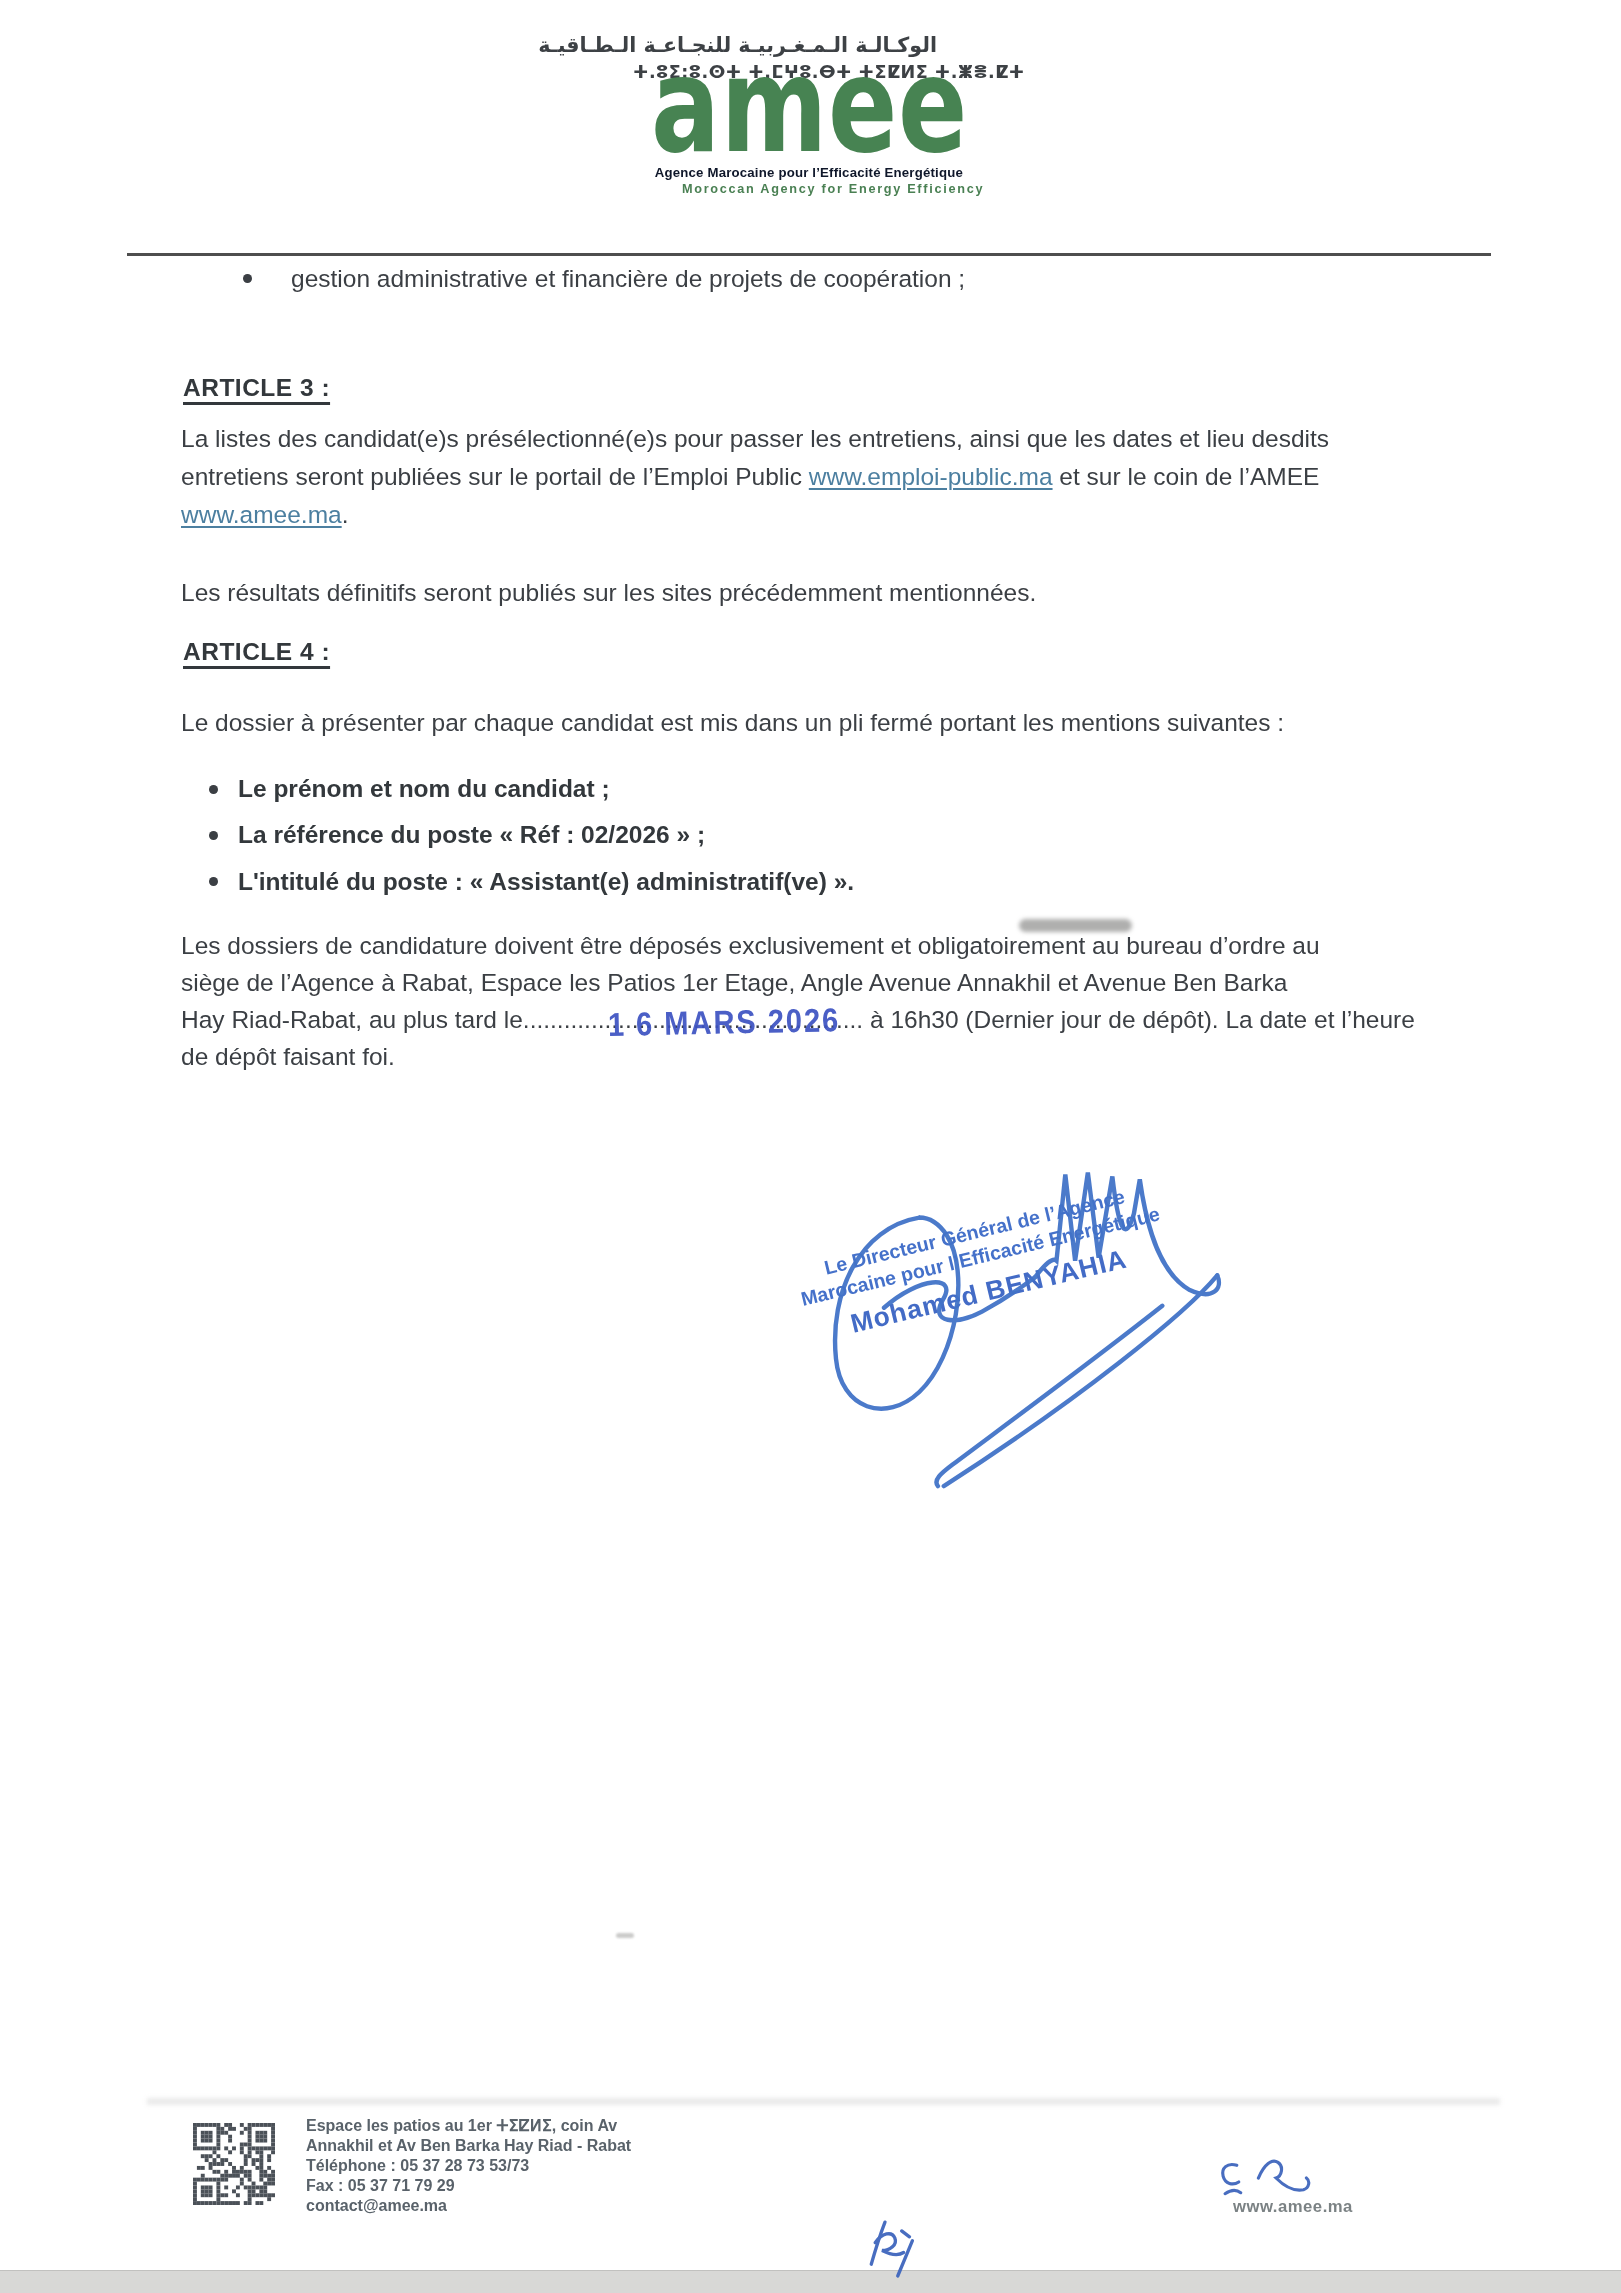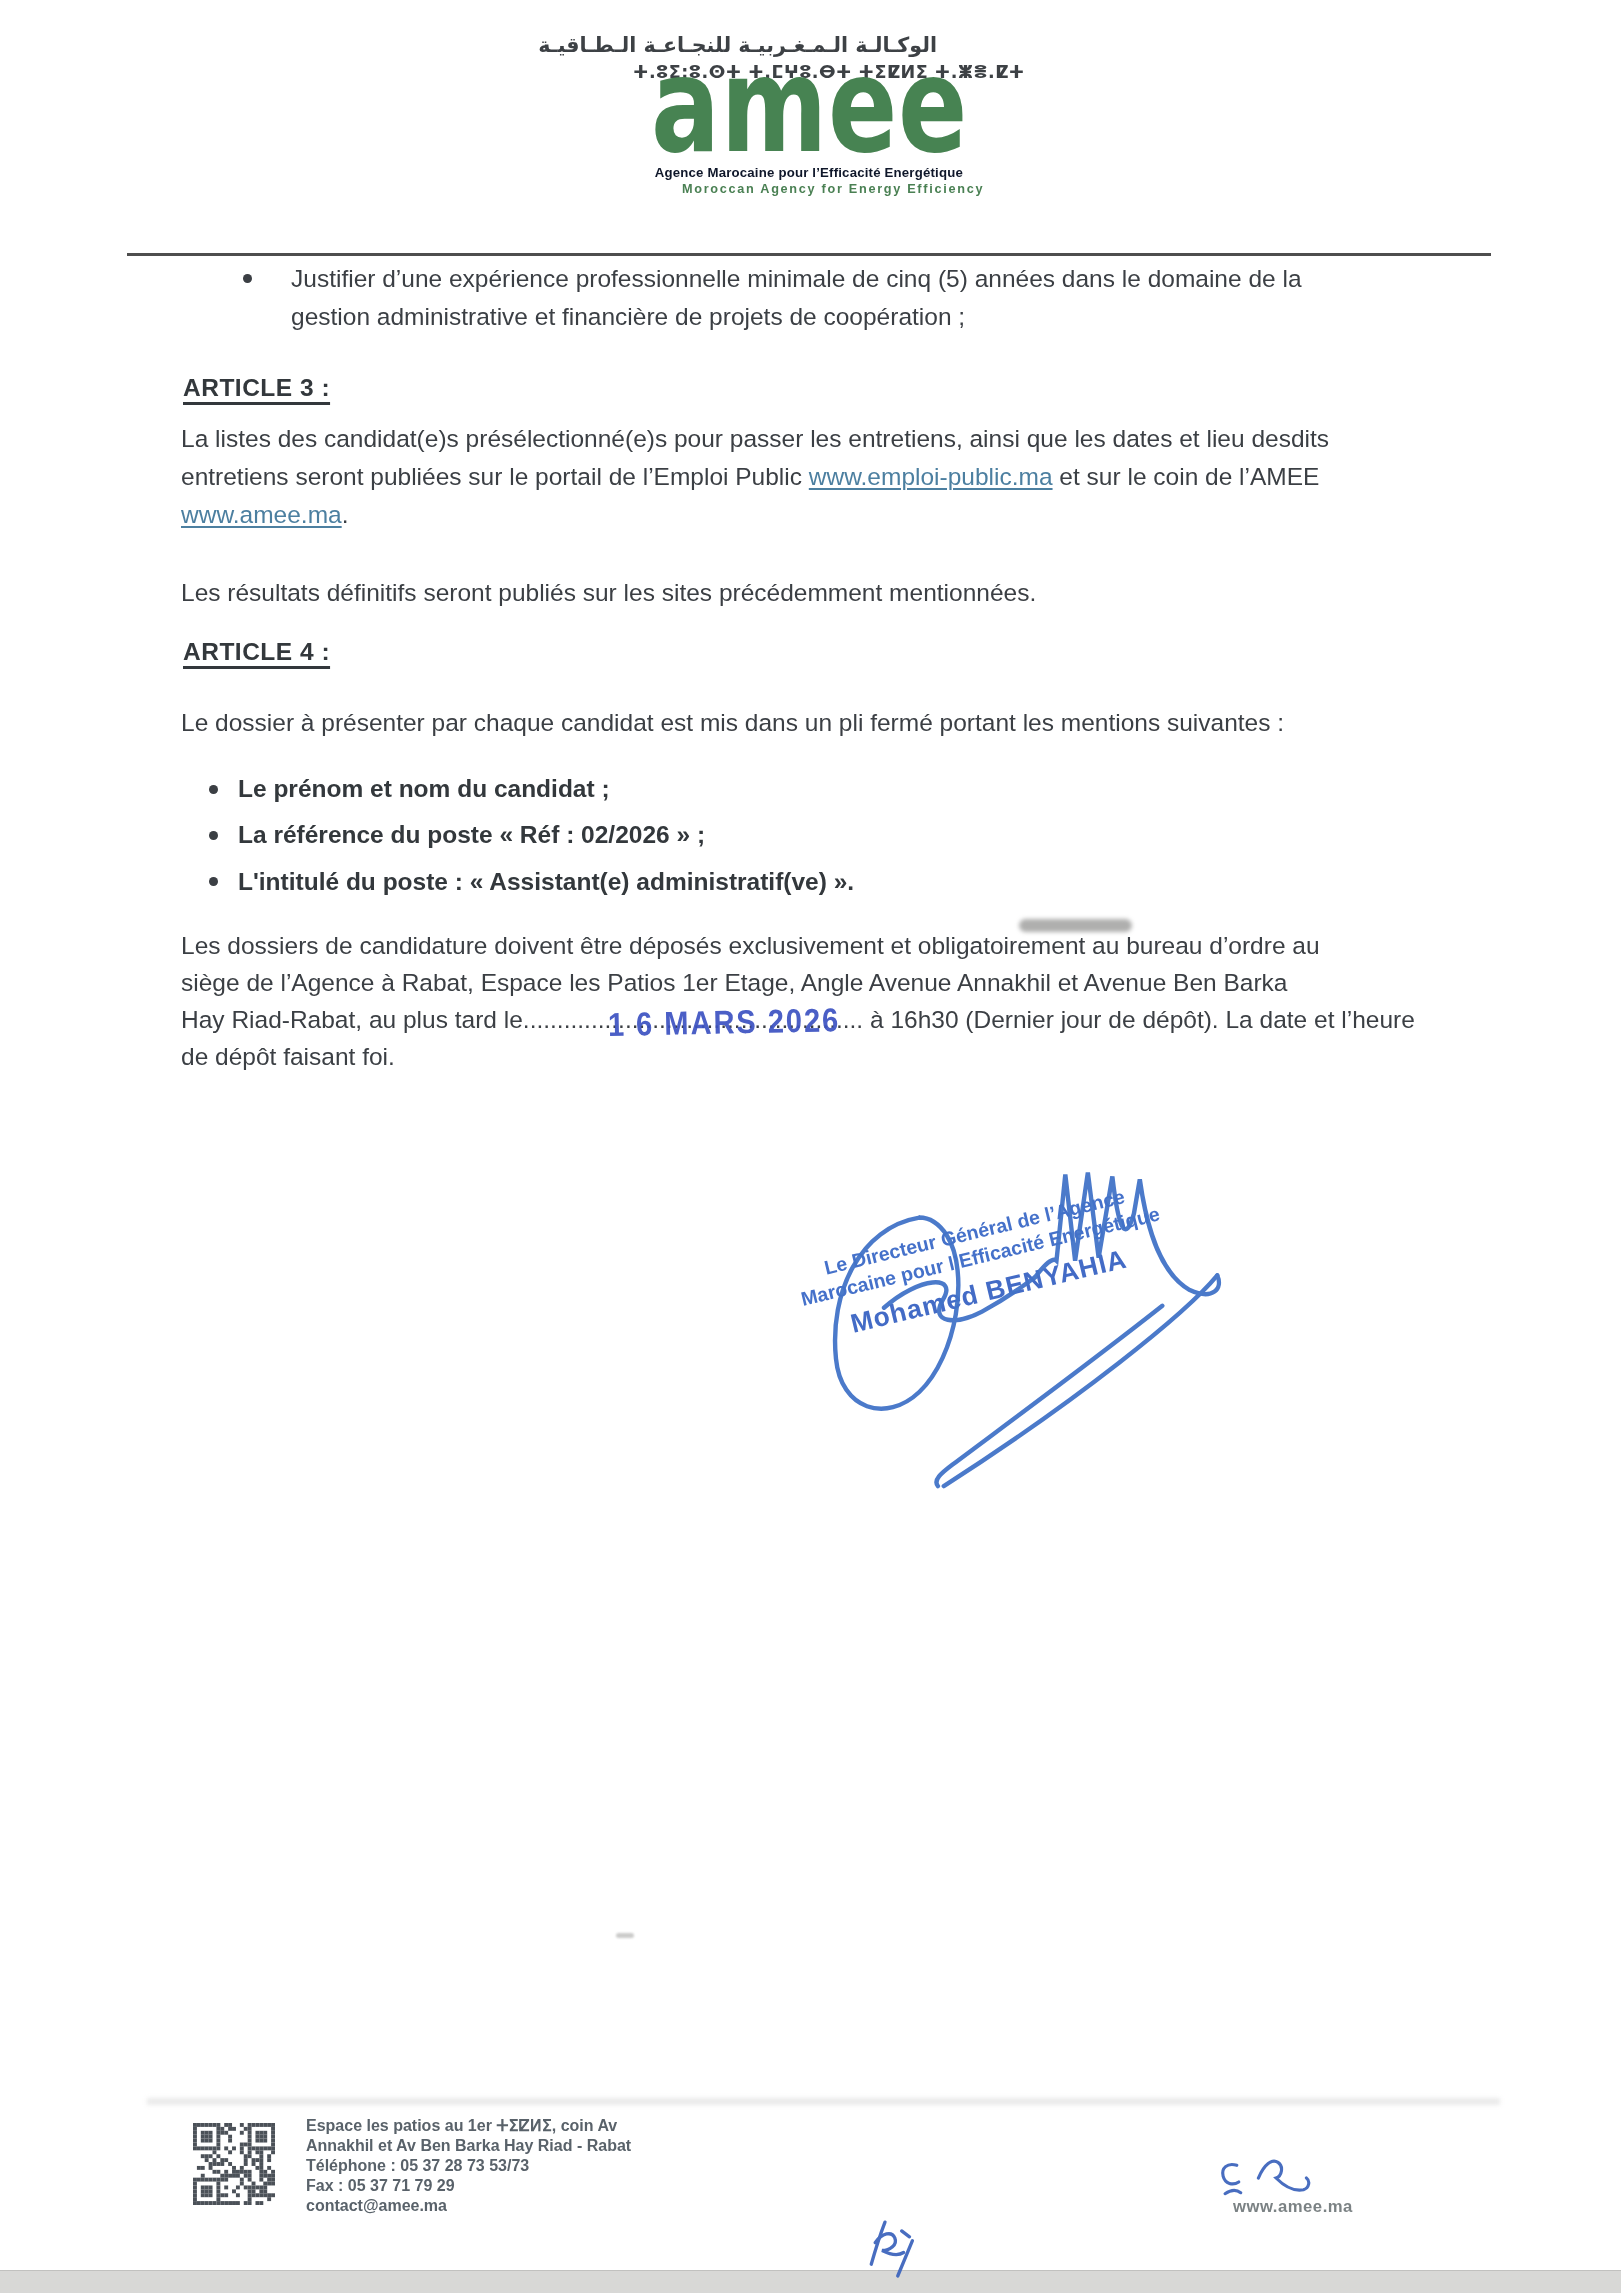--- a/index.html
+++ b/index.html
@@ -55,21 +55,20 @@
 <div class="abs logo-ar">الوكـالـة الـمـغـربيـة للنجـاعـة الـطـاقيـة</div>
 <div class="abs logo-tf">ⵜ.ⵓⵉ:ⵓ.ⵙⵜ ⵜ.ⵎⵖⵓ.ⴱⵜ ⵜⵉⵇⵍⵉ ⵜ.ⵥⴻ.ⵇⵜ</div>
 <div class="abs logo-amee">amee</div>
 <div class="abs logo-sub1">Agence Marocaine pour l’Efficacité Energétique</div>
 <div class="abs logo-sub2">Moroccan Agency for Energy Efficiency</div>
 
 <div class="abs rule"></div>
 
 <div class="abs bdot" style="left:243px;top:274px;"></div>
 <div class="abs body-txt" style="left:291px;top:260px;">
-  <div class="line">Justifier d’une expérience professionnelle minimale de cinq (5) années dans le domaine de la</div>
   <div class="line">gestion administrative et financière de projets de coopération ;</div>
 </div>
 
 <div class="abs heading" style="left:183px;top:369px;">ARTICLE 3 :</div>
 
 <div class="abs body-txt" style="left:181px;top:420px;">
   <div class="line">La listes des candidat(e)s présélectionné(e)s pour passer les entretiens, ainsi que les dates et lieu desdits</div>
   <div class="line">
     <span>entretiens seront publiées sur le portail de l’Emploi Public </span><span class="link">www.emploi-public.ma</span><span> et sur le coin de l’AMEE</span>
   </div>

